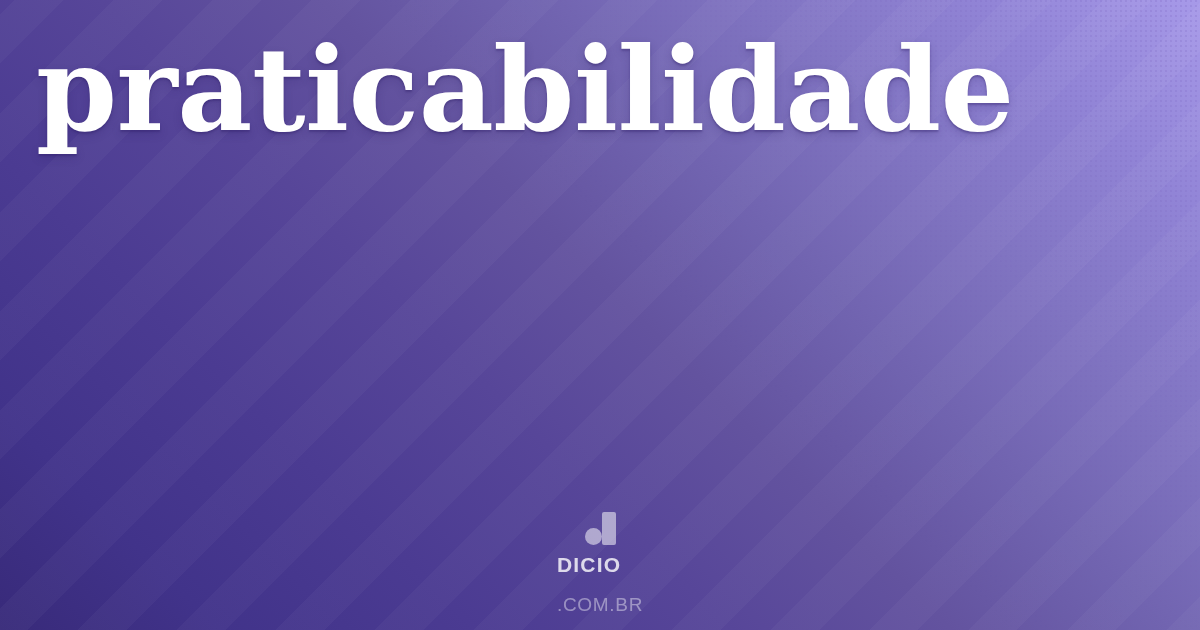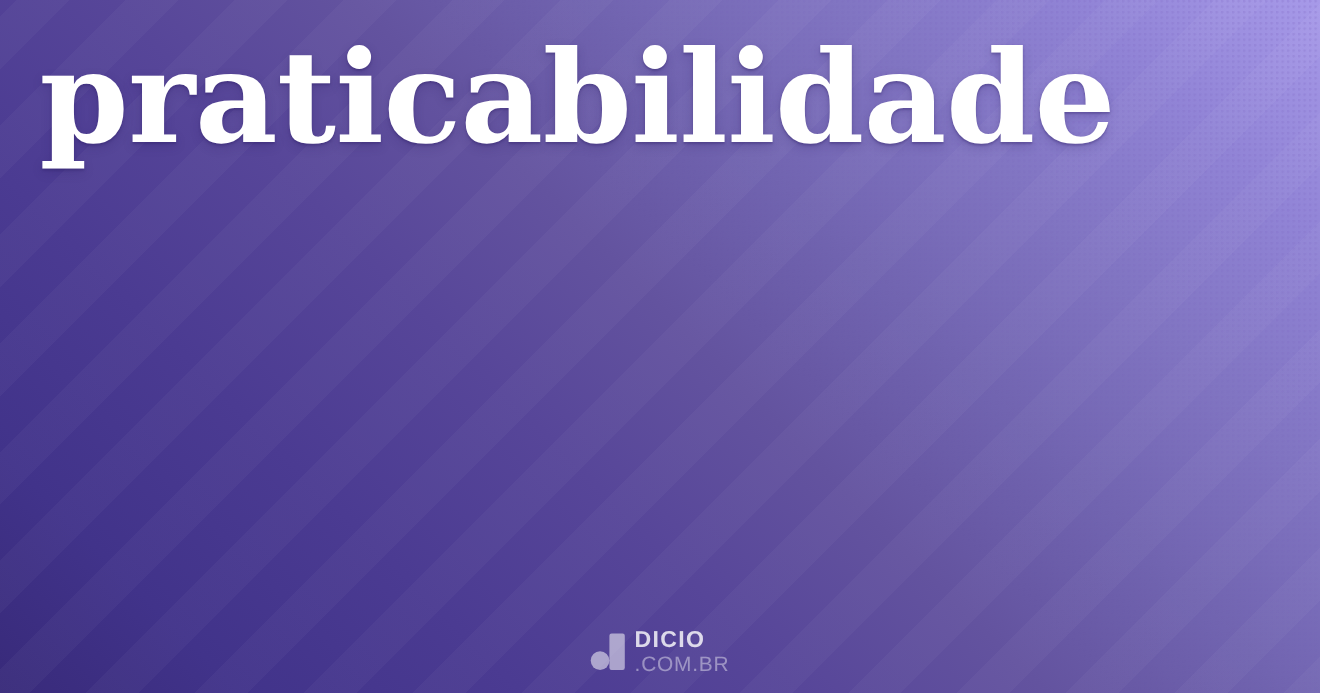--- a/index.html
+++ b/index.html
@@ -105,20 +105,21 @@
   
   .brand {
     position: absolute;
     left: 0;
     right: 0;
     bottom: 16px;
     display: flex;
     align-items: center;
     justify-content: center;
     gap: 9px;
+    flex-direction: column;
   }
 
   .brand-mark {
     position: relative;
     width: 31px;
     height: 33px;
     flex: none;
   }
 
   .brand-mark .dot {
@@ -153,21 +154,21 @@
     font-size: 21px;
     letter-spacing: 1.2px;
     color: rgba(255,255,255,0.80);
   }
 
   .brand-tld {
     font-family: "Liberation Sans", sans-serif;
     font-weight: 400;
     font-size: 19px;
     letter-spacing: 0.7px;
-    margin-top: 3px;
+    margin-top: 20px;
     color: rgba(255,255,255,0.42);
   }
 </style>
 </head>
 <body>
 
 <div class="card">
   <div class="content">
 
     <h1 class="headword">praticabilidade</h1>

